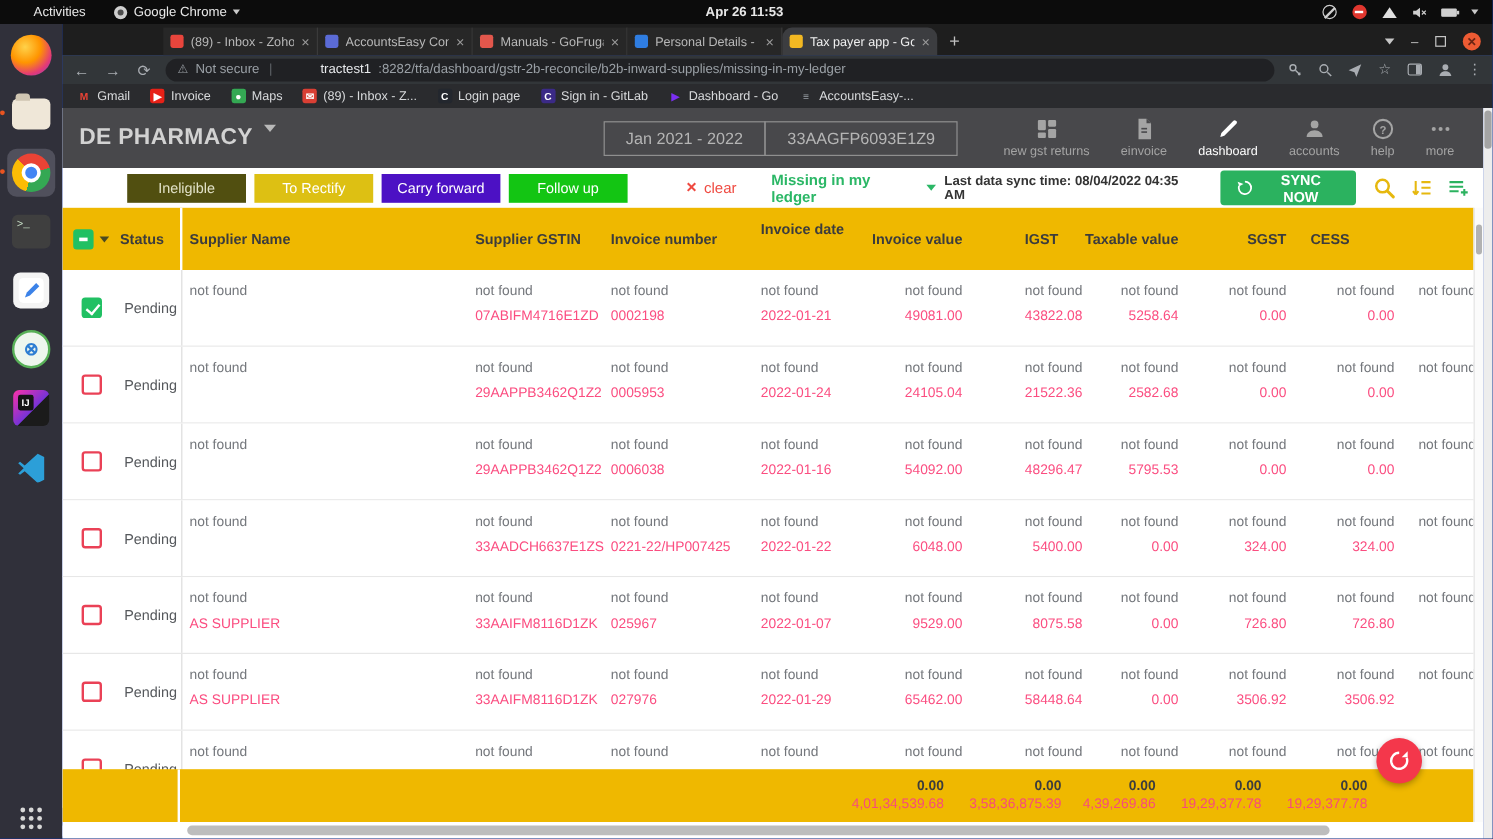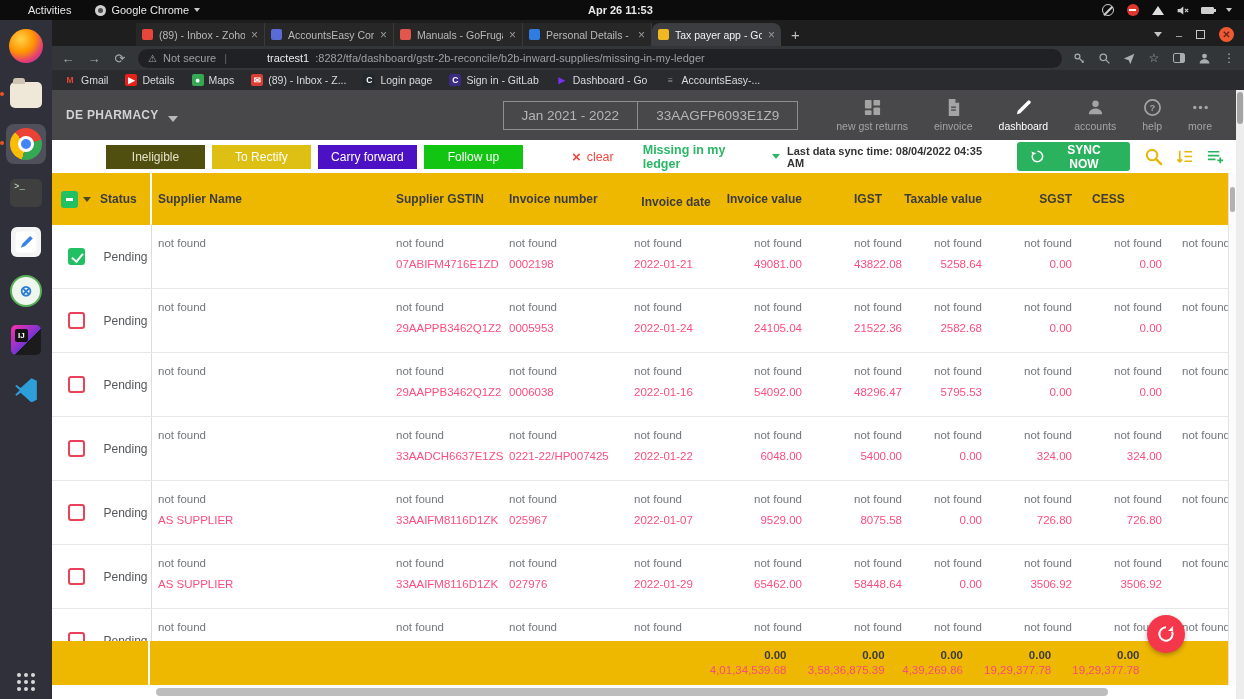--- a/index.html
+++ b/index.html
@@ -74,21 +74,21 @@
   .bookmarks { height:20px; background:#2a2b2e; display:flex; align-items:center; gap:17px; padding:0 12px; font-size:10.5px; color:#d8dadc; }
   .bm { display:flex; align-items:center; gap:5px; white-space:nowrap; }
   .bm-ico { width:12px; height:12px; border-radius:2px; display:inline-flex; align-items:center; justify-content:center; font-size:8.5px; font-weight:bold; }
 
   
   .page { position:absolute; left:0; top:70px; width:1184px; height:609px; background:#fff; display:flex; flex-direction:column; }
   .page-scroll { position:absolute; right:0; top:70px; width:8px; height:609px; background:#ededed; }
   .pthumb { position:absolute; left:1px; right:1px; top:2px; height:32px; border-radius:3px; background:#a4a4a4; }
 
   .app-header { height:50px; background:#48484b; display:flex; align-items:center; padding:0 14px; flex:0 0 auto; }
-  .company { display:flex; align-items:flex-end; gap:9px; color:#d2d2d2; font-size:12px; font-weight:bold; letter-spacing:.3px; }
+  .company { display:flex; align-items:flex-start; gap:9px; color:#d2d2d2; font-size:19px; font-weight:bold; letter-spacing:.3px; }
   .caret-gray { width:0; height:0; border-left:5px solid transparent; border-right:5px solid transparent; border-top:6px solid #b9b9b9; }
   .hdr-boxes { margin-left:auto; display:flex; }
   .hdr-box { border:1px solid #8f8f8f; color:#b5b5b5; font-size:13.5px; padding:6px 18px; text-align:center; }
   .hdr-box + .hdr-box { margin-left:-1px; }
   .hdr-nav { display:flex; align-items:flex-start; gap:26px; margin-left:38px; margin-right:10px; }
   .nav-item { display:flex; flex-direction:column; align-items:center; gap:3px; color:#a4a4a4; font-size:10.5px; }
   .nav-item svg { width:19px; height:19px; fill:currentColor; }
   .nav-item.active { color:#fff; }
 
   .filter-bar { height:33px; display:flex; align-items:center; padding:0 10px; gap:7px; flex:0 0 auto; }
@@ -103,21 +103,21 @@
   .icon-btn { display:inline-flex; align-items:center; justify-content:center; width:22px; height:22px; }
   .icon-btn svg { width:19px; height:19px; }
   .ml6{ margin-left:6px; } .ml2{ margin-left:2px; }
 
   
   .grid { flex:1; position:relative; overflow:hidden; }
   .grid-scroll { position:absolute; left:0; right:8px; top:0; bottom:14px; overflow:hidden; }
   .grid-inner { width:1200px; }
   .grid-header { height:52px; background:#efb800; display:flex; font-size:12px; color:#3c3c3c; font-weight:bold; }
   .hcell { padding-top:19px; }
-  .hcell.c-date { padding-top:22px; line-height:1.3;text-align:center; }
+  .hcell.c-date { padding-top:11px; line-height:1.3; }
   .row { height:64px; display:flex; border-bottom:1px solid #e7e7e7; background:#fff; }
   .cell { padding-top:12px; font-size:11.5px; color:#74777c; }
   .l1 { margin-bottom:9px; }
   .l2 { color:#fb4d80; min-height:13px; }
   .c-check { width:48px; } .c-status { width:52px; } .c-supplier { width:244px; padding-left:6px; }
   .c-gstin { width:113px; } .c-invno { width:125px; } .c-date { width:84px; }
   .c-value { width:90px; } .c-taxable { width:100px; } .c-igst { width:80px; }
   .c-cgst { width:90px; } .c-sgst { width:90px; } .c-extra { width:84px; padding-left:14px; }
   .num { text-align:right; padding-right:6px; }
   .cell.c-check, .cell.c-status { display:flex; align-items:center; justify-content:center; padding-top:0; }
@@ -309,21 +309,21 @@
       </span>
     </div>
 
     <div class="bookmarks" id="bookmarks">
         <span class="bm">
           <span class="bm-ico" style="background: transparent; color: rgb(234, 67, 53);">M</span>
           <span class="bookmark-label">Gmail</span>
         </span>
         <span class="bm">
           <span class="bm-ico" style="background: rgb(230, 33, 23); color: rgb(255, 255, 255);">▶</span>
-          <span class="bookmark-label">Details</span>
+          <span class="bookmark-label">Invoice</span>
         </span>
         <span class="bm">
           <span class="bm-ico" style="background: rgb(52, 168, 83); color: rgb(255, 255, 255);">●</span>
           <span class="bookmark-label">Maps</span>
         </span>
         <span class="bm">
           <span class="bm-ico" style="background: rgb(217, 63, 52); color: rgb(255, 255, 255);">✉</span>
           <span class="bookmark-label">(89) - Inbox - Z...</span>
         </span>
         <span class="bm">

